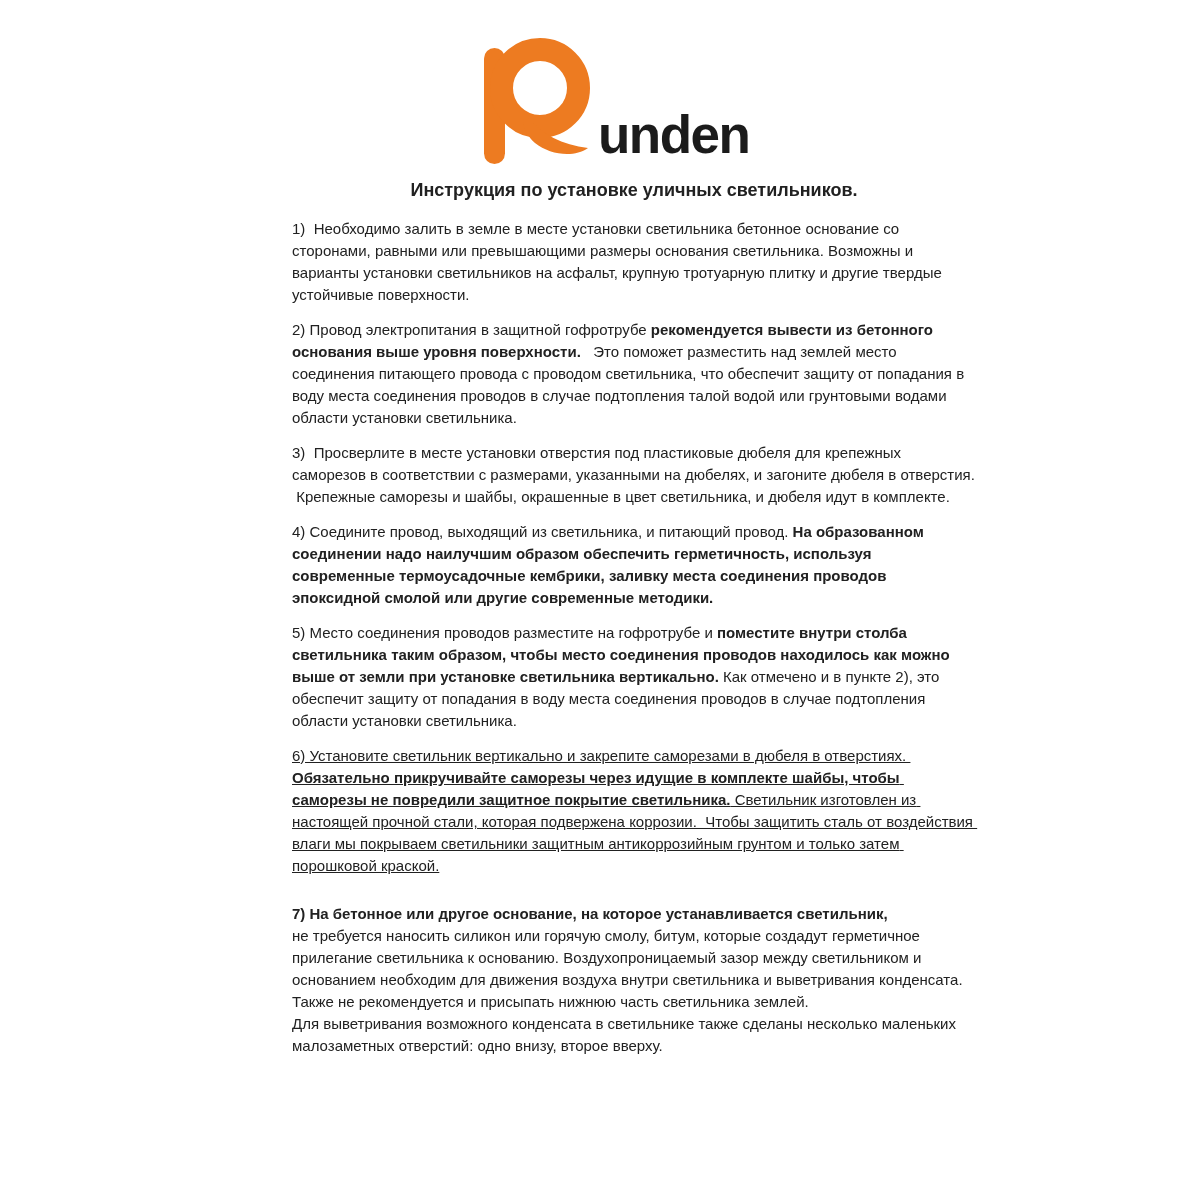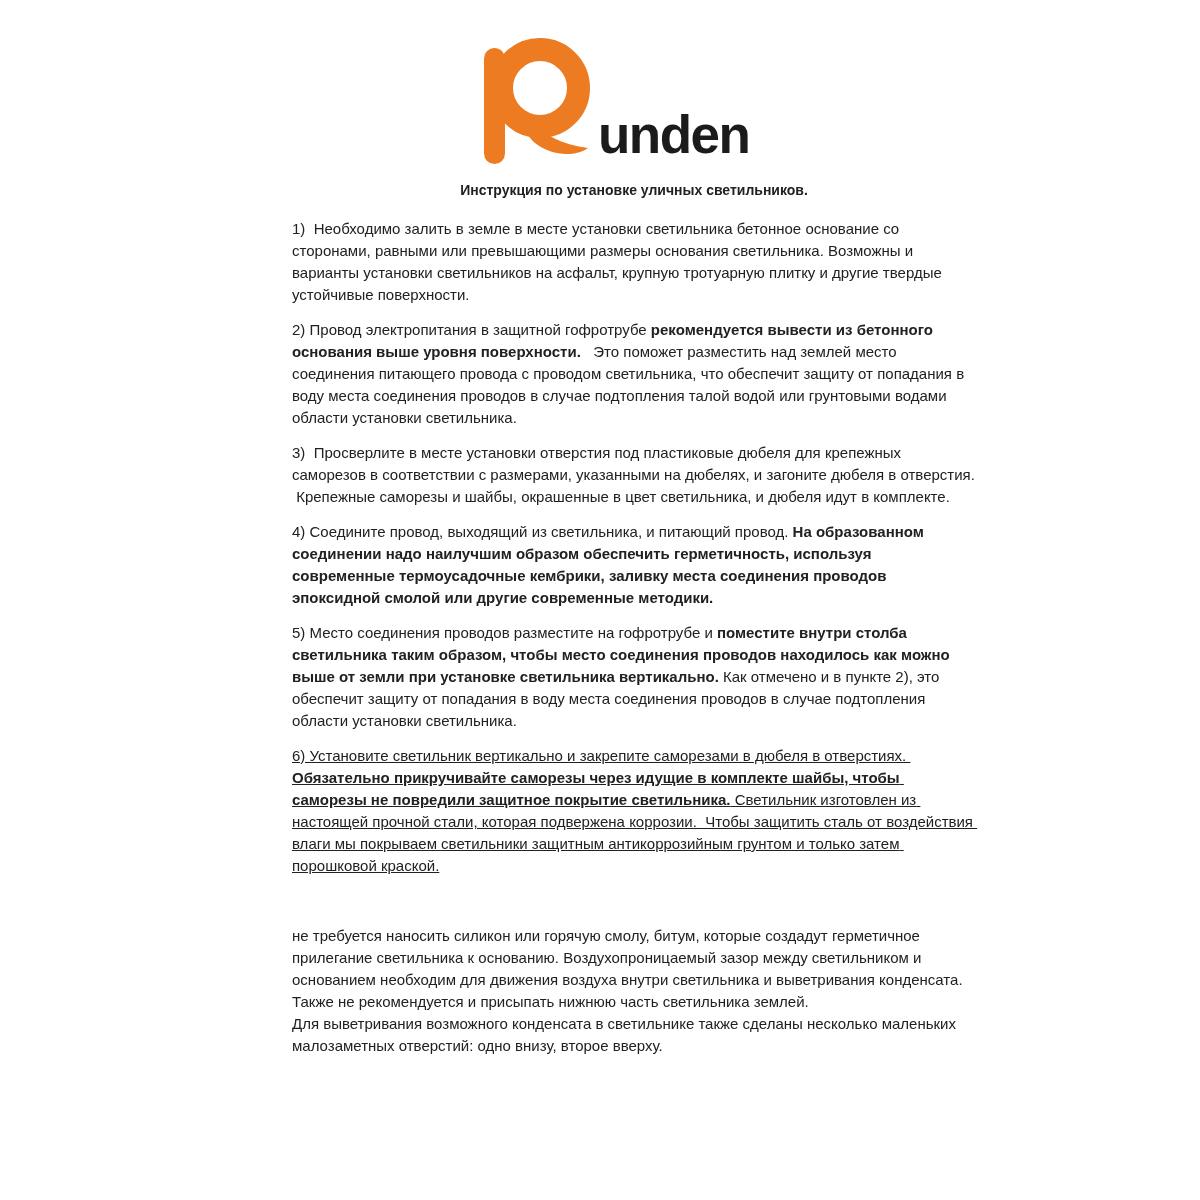--- a/index.html
+++ b/index.html
@@ -40,21 +40,21 @@
     font-size: 53px;
     letter-spacing: -1.5px;
     color: #1b1b1b;
     line-height: 1;
     padding-bottom: 3px;
     margin-left: 2px;
   }
   .doc-title {
     text-align: center;
     font-weight: 700;
-    font-size: 14px;
+    font-size: 18px;
     line-height: 20px;
     margin-top: 16px;
     margin-bottom: 18px;
   }
   .para {
     font-size: 15px;
     line-height: 22px;
     white-space: pre-wrap;
     margin-bottom: 13px;
   }
@@ -82,19 +82,19 @@
     <div class="doc-title" data-name="document-title">Инструкция по установке уличных светильников.</div>
 
     <div id="instructions" data-name="instructions-list">
         <div class="para" data-name="instruction-step-1"><span data-name="instruction-step-1-text">1)  Необходимо залить в земле в месте установки светильника бетонное основание со сторонами, равными или превышающими размеры основания светильника. Возможны и варианты установки светильников на асфальт, крупную тротуарную плитку и другие твердые устойчивые поверхности.</span></div>
         <div class="para" data-name="instruction-step-2"><span data-name="instruction-step-2-text">2) Провод электропитания в защитной гофротрубе </span><span class="b" data-name="instruction-step-2-bold-text">рекомендуется вывести из бетонного основания выше уровня поверхности.</span><span data-name="instruction-step-2-text">   Это поможет разместить над землей место соединения питающего провода с проводом светильника, что обеспечит защиту от попадания в воду места соединения проводов в случае подтопления талой водой или грунтовыми водами области установки светильника.</span></div>
         <div class="para" data-name="instruction-step-3"><span data-name="instruction-step-3-text">3)  Просверлите в месте установки отверстия под пластиковые дюбеля для крепежных саморезов в соответствии с размерами, указанными на дюбелях, и загоните дюбеля в отверстия.
  Крепежные саморезы и шайбы, окрашенные в цвет светильника, и дюбеля идут в комплекте.</span></div>
         <div class="para" data-name="instruction-step-4"><span data-name="instruction-step-4-text">4) Соедините провод, выходящий из светильника, и питающий провод. </span><span class="b" data-name="instruction-step-4-bold-text">На образованном соединении надо наилучшим образом обеспечить герметичность, используя современные термоусадочные кембрики, заливку места соединения проводов эпоксидной смолой или другие современные методики.</span></div>
         <div class="para" data-name="instruction-step-5"><span data-name="instruction-step-5-text">5) Место соединения проводов разместите на гофротрубе и </span><span class="b" data-name="instruction-step-5-bold-text">поместите внутри столба светильника таким образом, чтобы место соединения проводов находилось как можно выше от земли при установке светильника вертикально.</span><span data-name="instruction-step-5-text"> Как отмечено и в пункте 2), это обеспечит защиту от попадания в воду места соединения проводов в случае подтопления области установки светильника.</span></div>
         <div class="para" data-name="instruction-step-6"><span data-name="instruction-step-6-text">6) Установите светильник вертикально и закрепите саморезами в дюбеля в отверстиях. </span><span class="b" data-name="instruction-step-6-bold-text">Обязательно прикручивайте саморезы через идущие в комплекте шайбы, чтобы саморезы не повредили защитное покрытие светильника.</span><span data-name="instruction-step-6-text"> Светильник изготовлен из настоящей прочной стали, которая подвержена коррозии.  Чтобы защитить сталь от воздействия влаги мы покрываем светильники защитным антикоррозийным грунтом и только затем порошковой краской.</span></div>
-        <div class="para" data-name="instruction-step-7"><span data-name="instruction-step-7-text">
+        <div class="para" data-name="instruction-step-7"><span class="b" data-name="instruction-step-7-bold-text">7) На бетонное или другое основание, на которое устанавливается светильник,</span><span data-name="instruction-step-7-text">
 не требуется наносить силикон или горячую смолу, битум, которые создадут герметичное прилегание светильника к основанию. Воздухопроницаемый зазор между светильником и основанием необходим для движения воздуха внутри светильника и выветривания конденсата. Также не рекомендуется и присыпать нижнюю часть светильника землей.
 Для выветривания возможного конденсата в светильнике также сделаны несколько маленьких малозаметных отверстий: одно внизу, второе вверху.</span></div>
       </div>
 
   </div>
 </div>
 
 </body></html>

